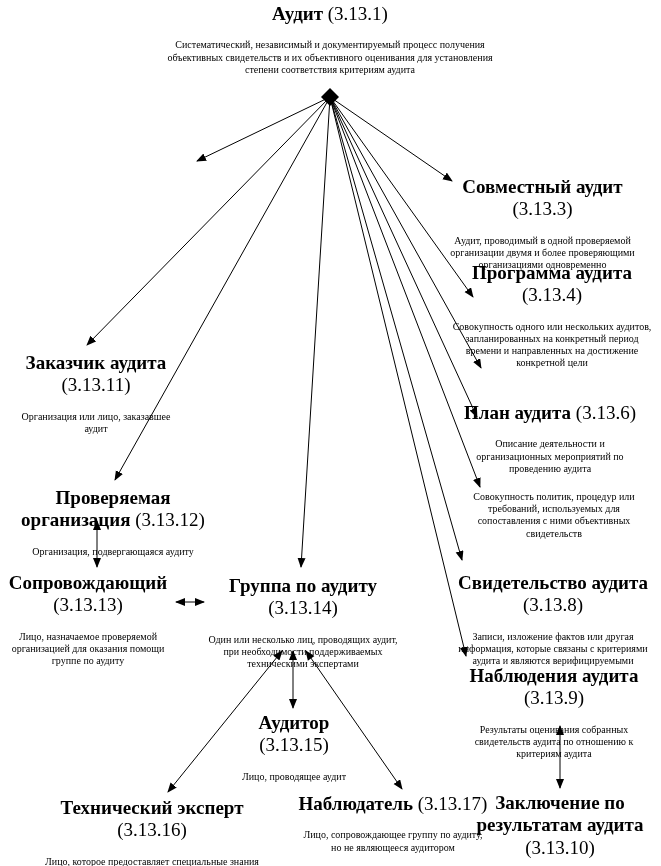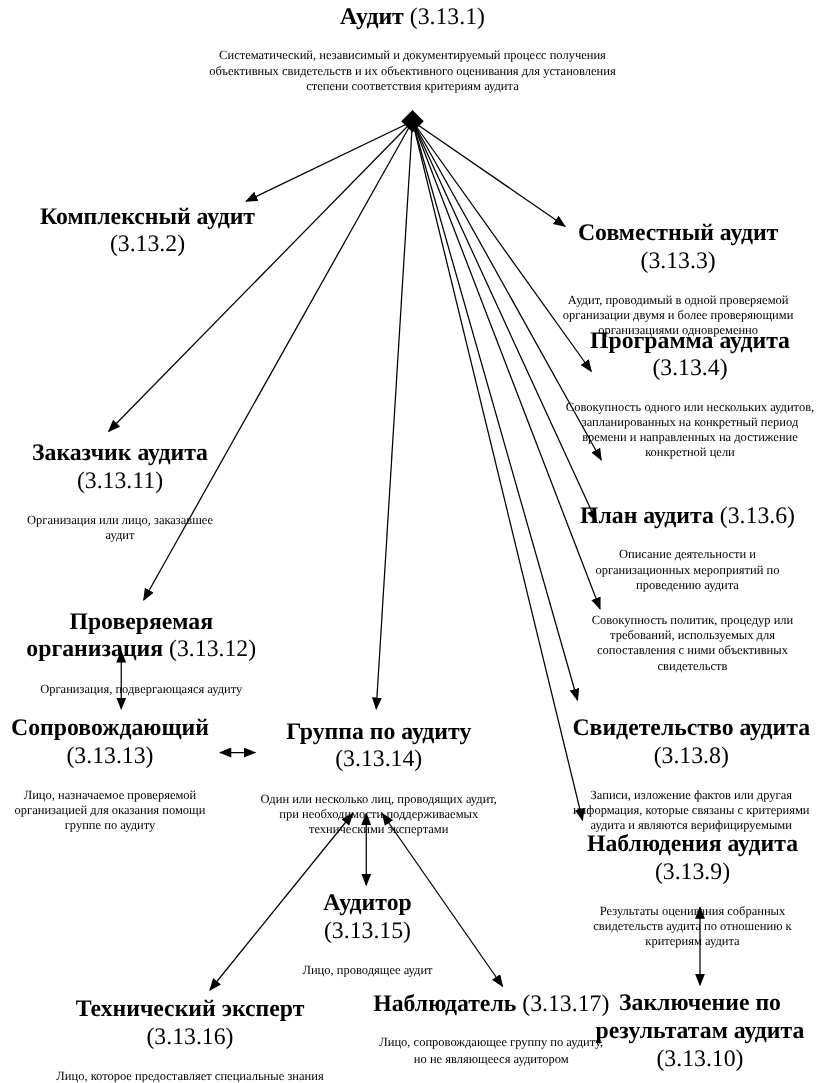--- a/index.html
+++ b/index.html
@@ -49,21 +49,20 @@
     <line x1="306" y1="651" x2="402" y2="789" marker-start="url(#ahrev)" marker-end="url(#ah)"></line>
     <line x1="560" y1="726" x2="560" y2="788" marker-start="url(#ahrev)" marker-end="url(#ah)"></line>
   </svg>
 
   <div class="node" style="left:160px;top:3px;width:340px">
     <div class="t"><b>Аудит</b> <span>(3.13.1)</span></div>
     <div class="d">Систематический, независимый и документируемый процесс получения объективных свидетельств и их объективного оценивания для установления степени соответствия критериям аудита</div>
   </div>
 
   <div class="node" style="left:18px;top:163px;width:200px">
-    <div class="t"><b>Комплексный аудит</b> <span>(3.13.2)</span></div>
   </div>
 
   <div class="node" style="left:440px;top:176px;width:205px">
     <div class="t"><b>Совместный аудит</b> <span>(3.13.3)</span></div>
     <div class="d">Аудит, проводимый в одной проверяемой организации двумя и более проверяющими организациями одновременно</div>
   </div>
 
   <div class="node" style="left:452px;top:262px;width:200px">
     <div class="t"><b>Программа аудита</b> <span>(3.13.4)</span></div>
     <div class="d">Совокупность одного или нескольких аудитов, запланированных на конкретный период времени и направленных на достижение конкретной цели</div>

